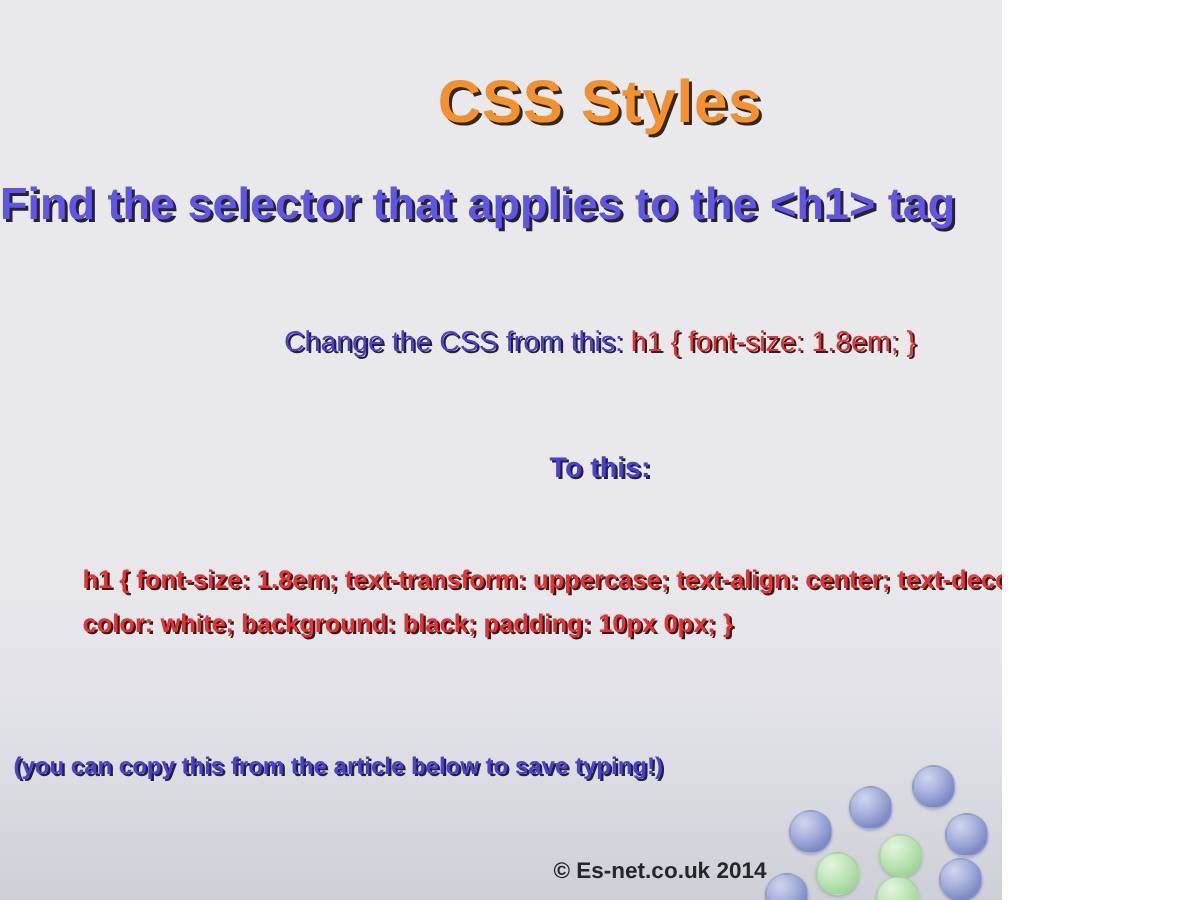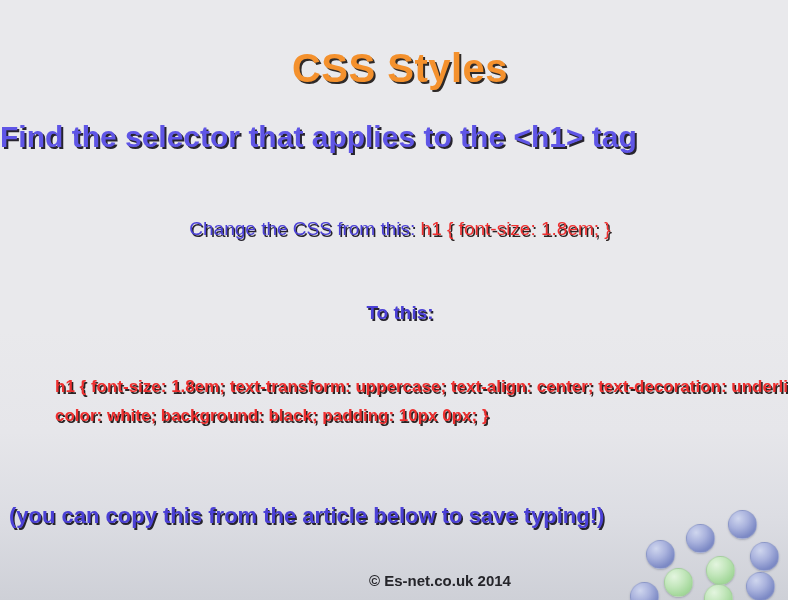--- a/index.html
+++ b/index.html
@@ -8,21 +8,21 @@
   }
   body {
     width: 800px;
     height: 600px;
     overflow: hidden;
     font-family: "Liberation Sans", sans-serif;
   }
 
   #slide {
     position: relative;
-    width: 788px;
+    width: 668px;
     height: 600px;
     box-sizing: border-box;
     background: linear-gradient(to bottom,
         #e9e9ec 0%,
         #e9e9ec 55%,
         #e6e6ea 72%,
         #dcdde3 86%,
         #ced0d7 100%);
     overflow: hidden;
   }
@@ -118,21 +118,21 @@
     line-height: 29px;
     text-align: left;
     margin-left: 46px;
   }
 
   .line-note {
     position: absolute;
     left: 9px;
     top: 503px;
     width: 784px;
-    font-size: 22px;
+    font-size: 16px;
     font-weight: bold;
     text-align: left;
   }
 
   .footer {
     position: absolute;
     left: 0;
     top: 572px;
     width: 800px;
     text-align: center;

